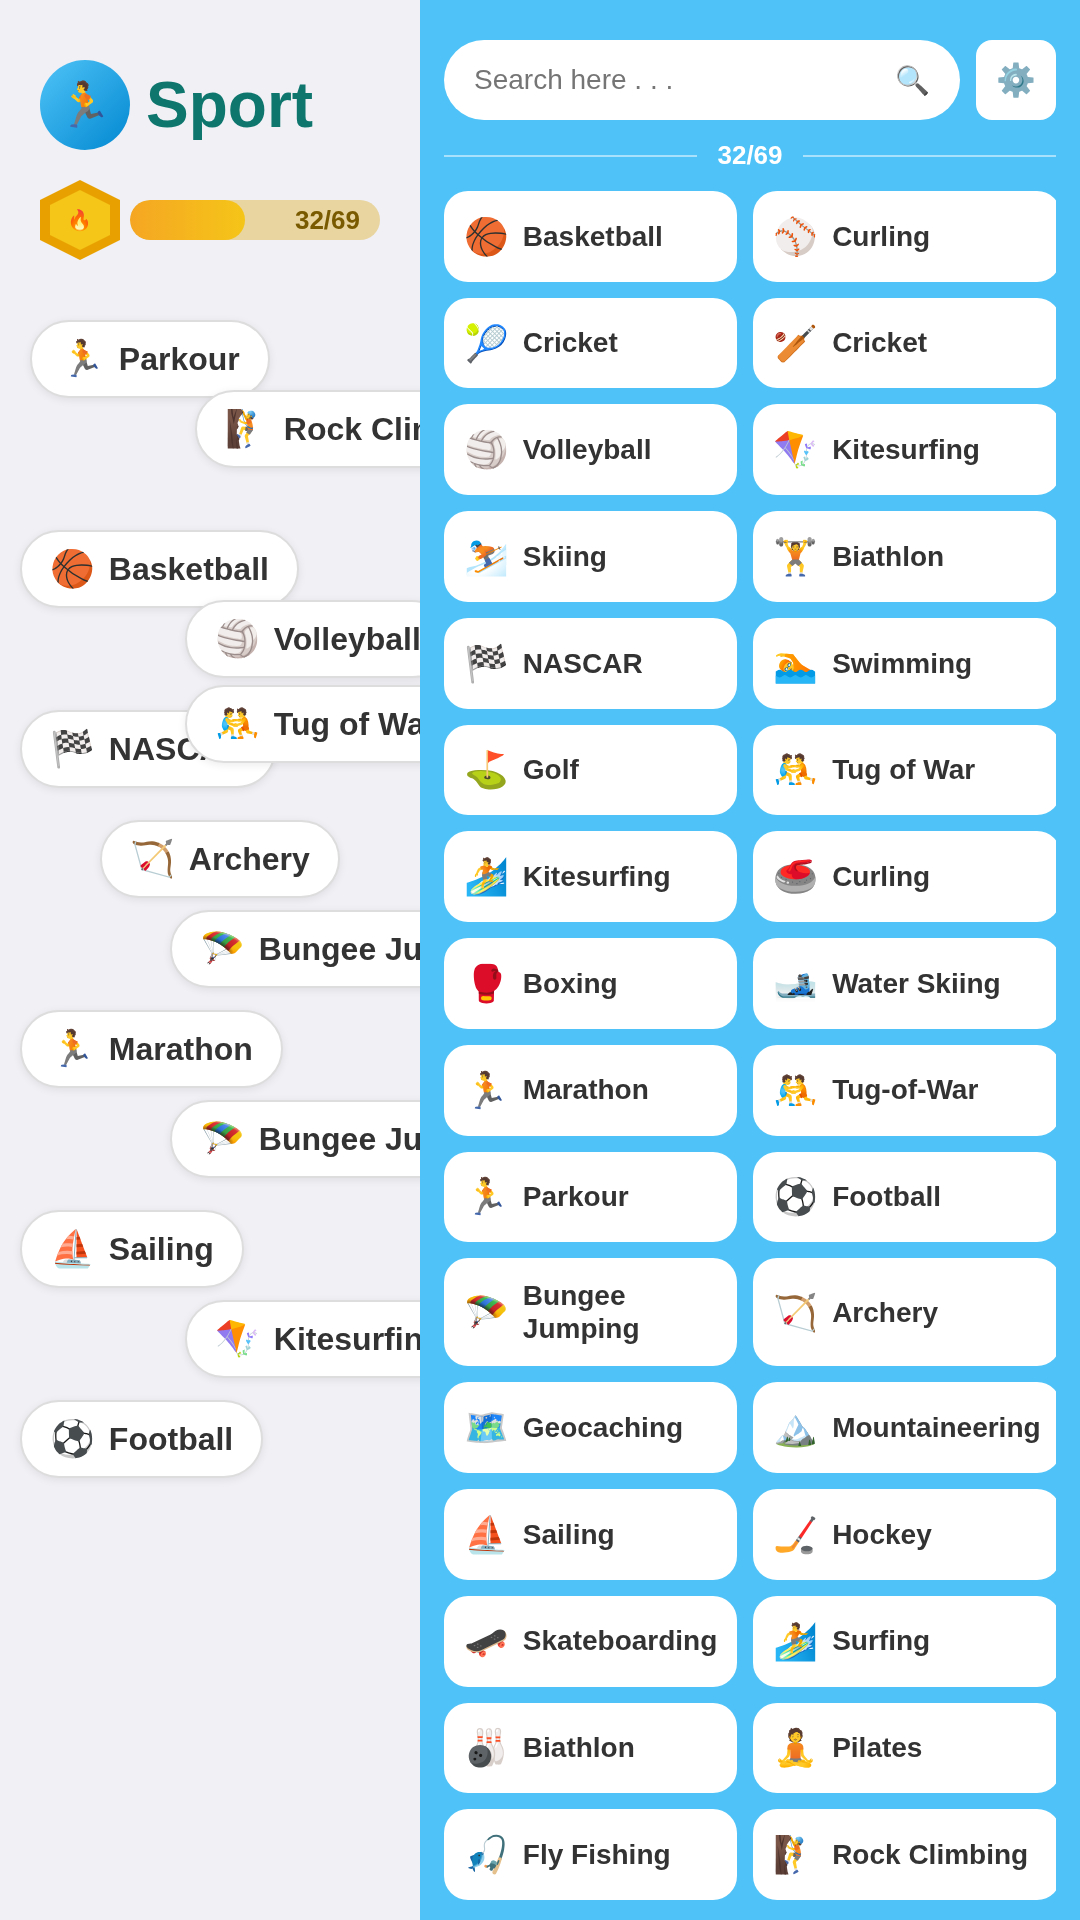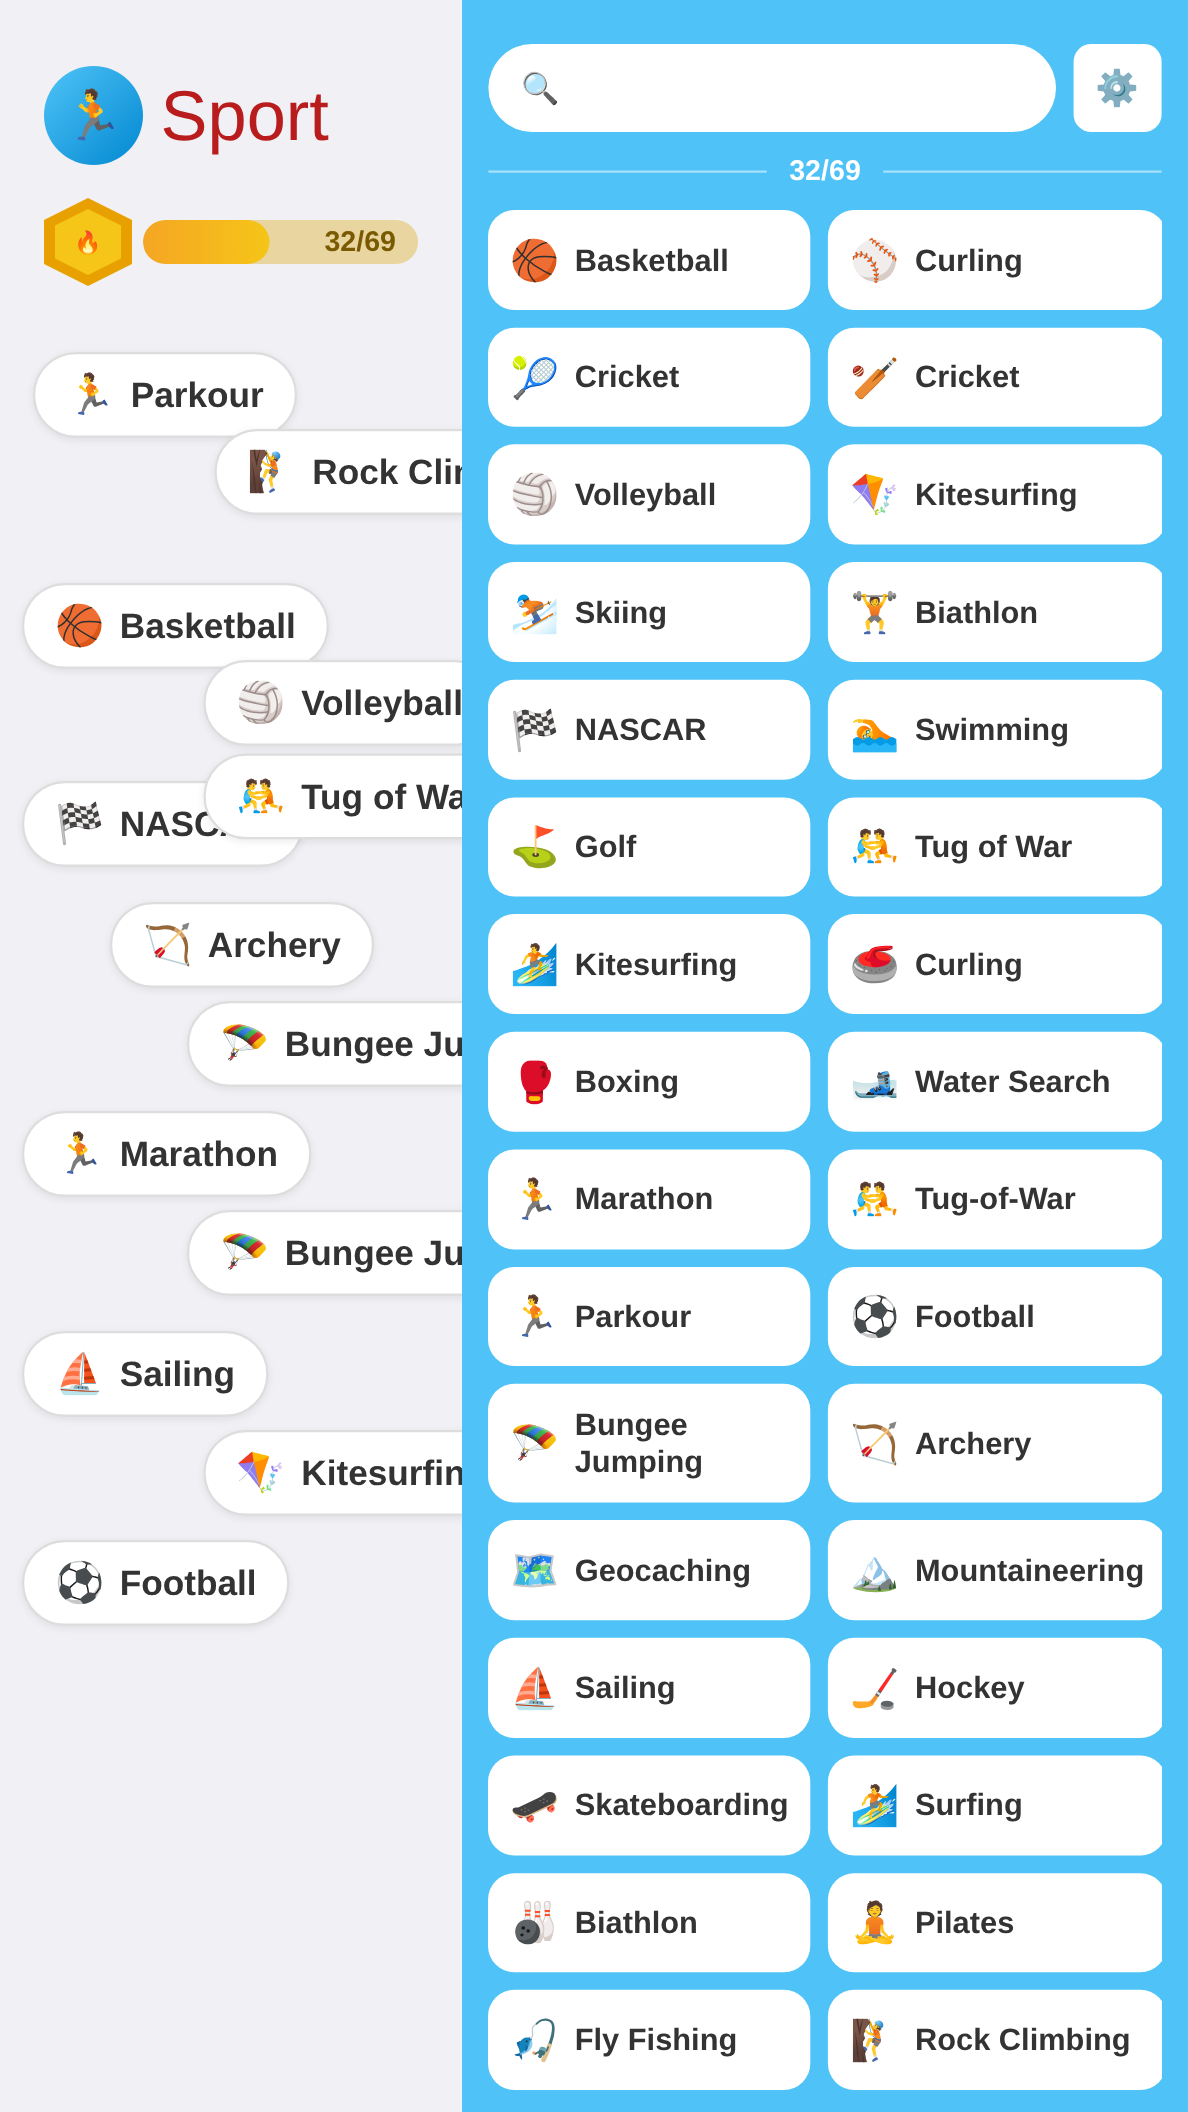--- a/index.html
+++ b/index.html
@@ -34,22 +34,22 @@
       display: flex;
       align-items: center;
       justify-content: center;
       font-size: 44px;
       margin-right: 16px;
       overflow: hidden;
     }
 
     .header-title {
       font-size: 64px;
-      font-weight: 400;
-      color: #b91c1c;
+      font-weight: 700;
+      color: #0f766e;
     }
 
     .progress-bar-container {
       display: flex;
       align-items: center;
       margin: 10px 40px 30px 40px;
     }
 
     .progress-hex {
       width: 80px;
@@ -311,20 +311,21 @@
       <div class="left-item" style="top: 1110px; left: 20px;">
         <span class="emoji">⚽</span>
         <span>Football</span>
       </div>
     </div>
 </div>
 
 <div class="right-panel">
   <div class="search-row">
     <div class="search-box">
+      <input type="text" placeholder="Search here . . ." style="">
       <span class="search-icon-btn">🔍</span>
     </div>
     <div class="filter-btn">⚙️</div>
   </div>
 
   <div class="divider-row">
     <div class="divider-line"></div>
     <div class="divider-count">32/69</div>
     <div class="divider-line"></div>
   </div>
@@ -385,21 +386,21 @@
       <div class="grid-item">
         <span class="emoji">🥌</span>
         <span>Curling</span>
       </div>
       <div class="grid-item">
         <span class="emoji">🥊</span>
         <span>Boxing</span>
       </div>
       <div class="grid-item">
         <span class="emoji">🎿</span>
-        <span>Water Search</span>
+        <span>Water Skiing</span>
       </div>
       <div class="grid-item">
         <span class="emoji">🏃</span>
         <span>Marathon</span>
       </div>
       <div class="grid-item">
         <span class="emoji">🤼</span>
         <span>Tug-of-War</span>
       </div>
       <div class="grid-item">

